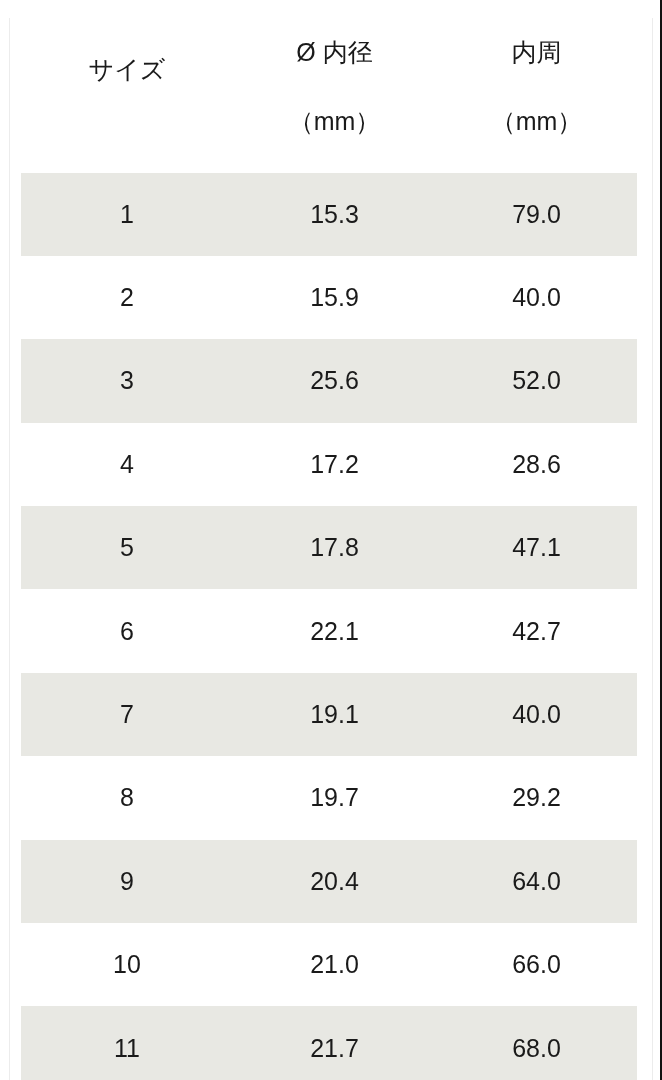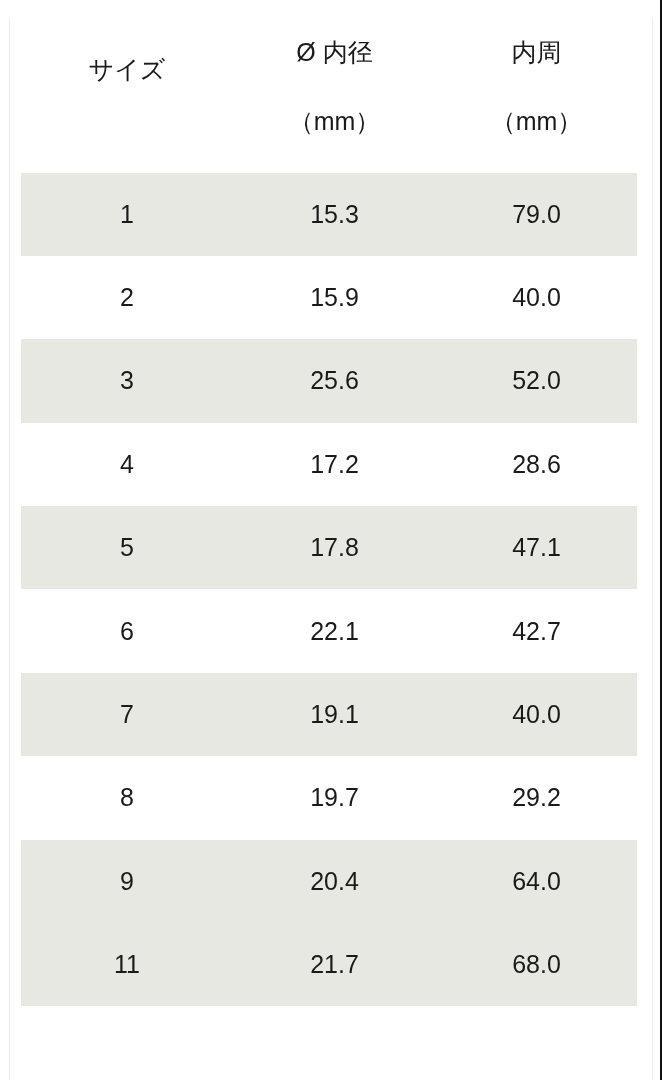--- a/index.html
+++ b/index.html
@@ -162,20 +162,25 @@
         <tr class="plain">
           <td>8</td>
           <td>19.7</td>
           <td>29.2</td>
         </tr>
         <tr class="striped">
           <td>9</td>
           <td>20.4</td>
           <td>64.0</td>
         </tr>
+        <tr class="plain">
+          <td>10</td>
+          <td>21.0</td>
+          <td>66.0</td>
+        </tr>
         <tr class="striped">
           <td>11</td>
           <td>21.7</td>
           <td>68.0</td>
         </tr>
       </tbody>
   </table>
 
 </div>
 

